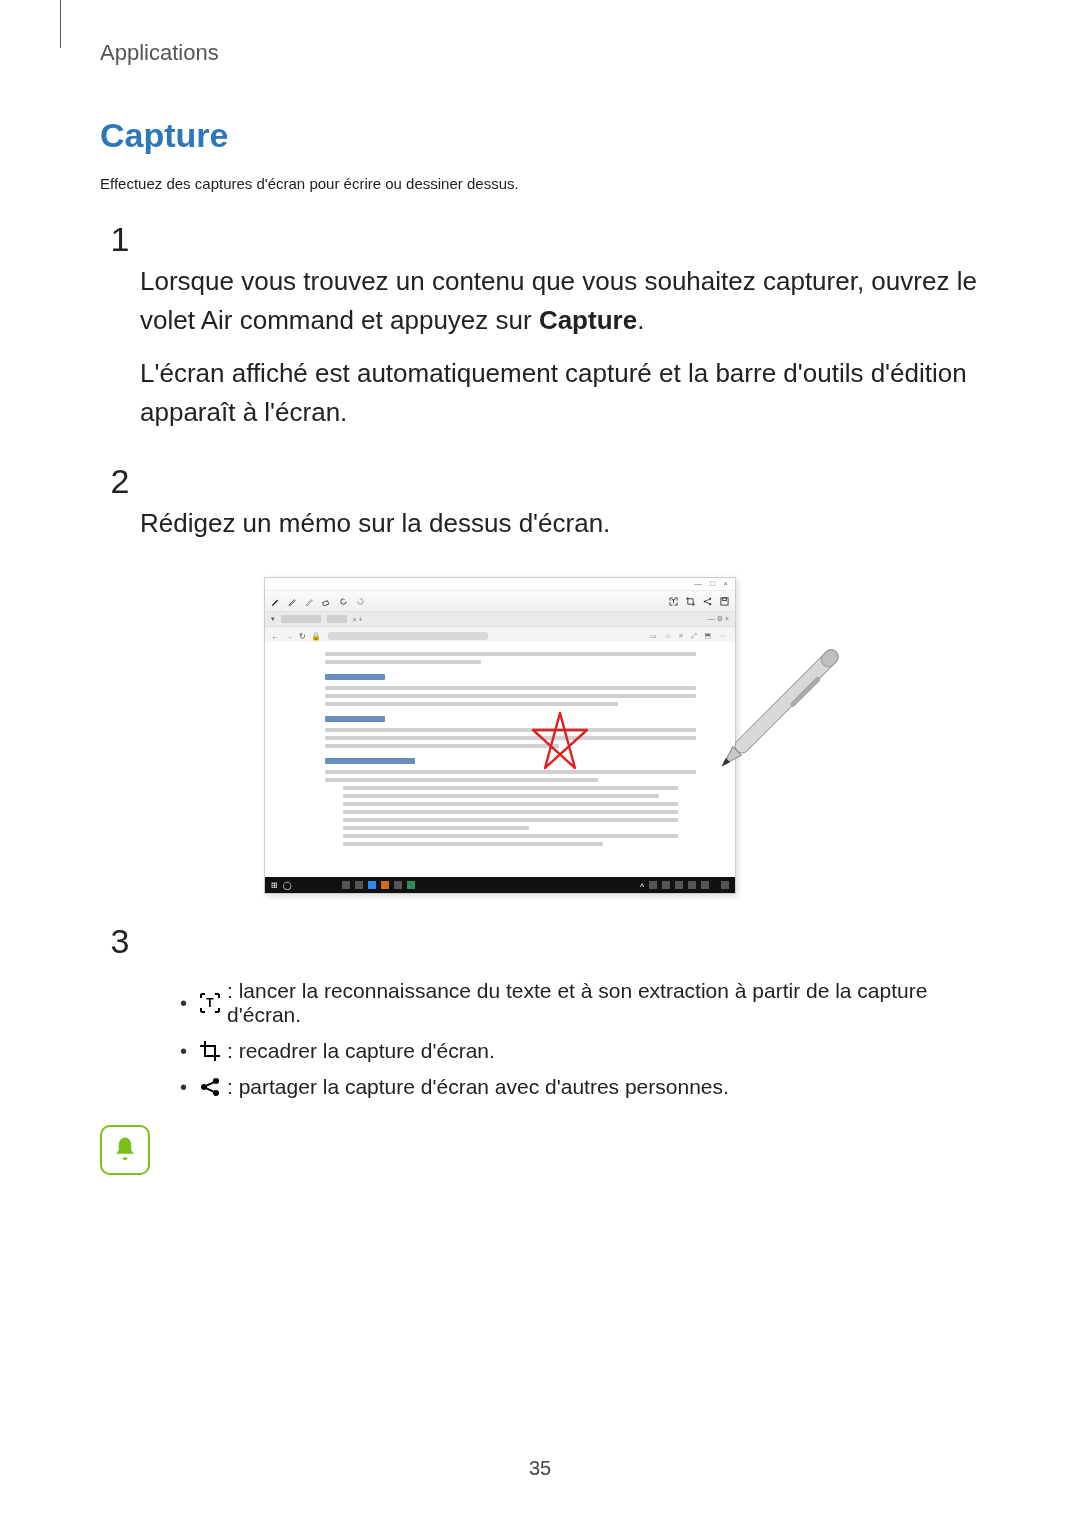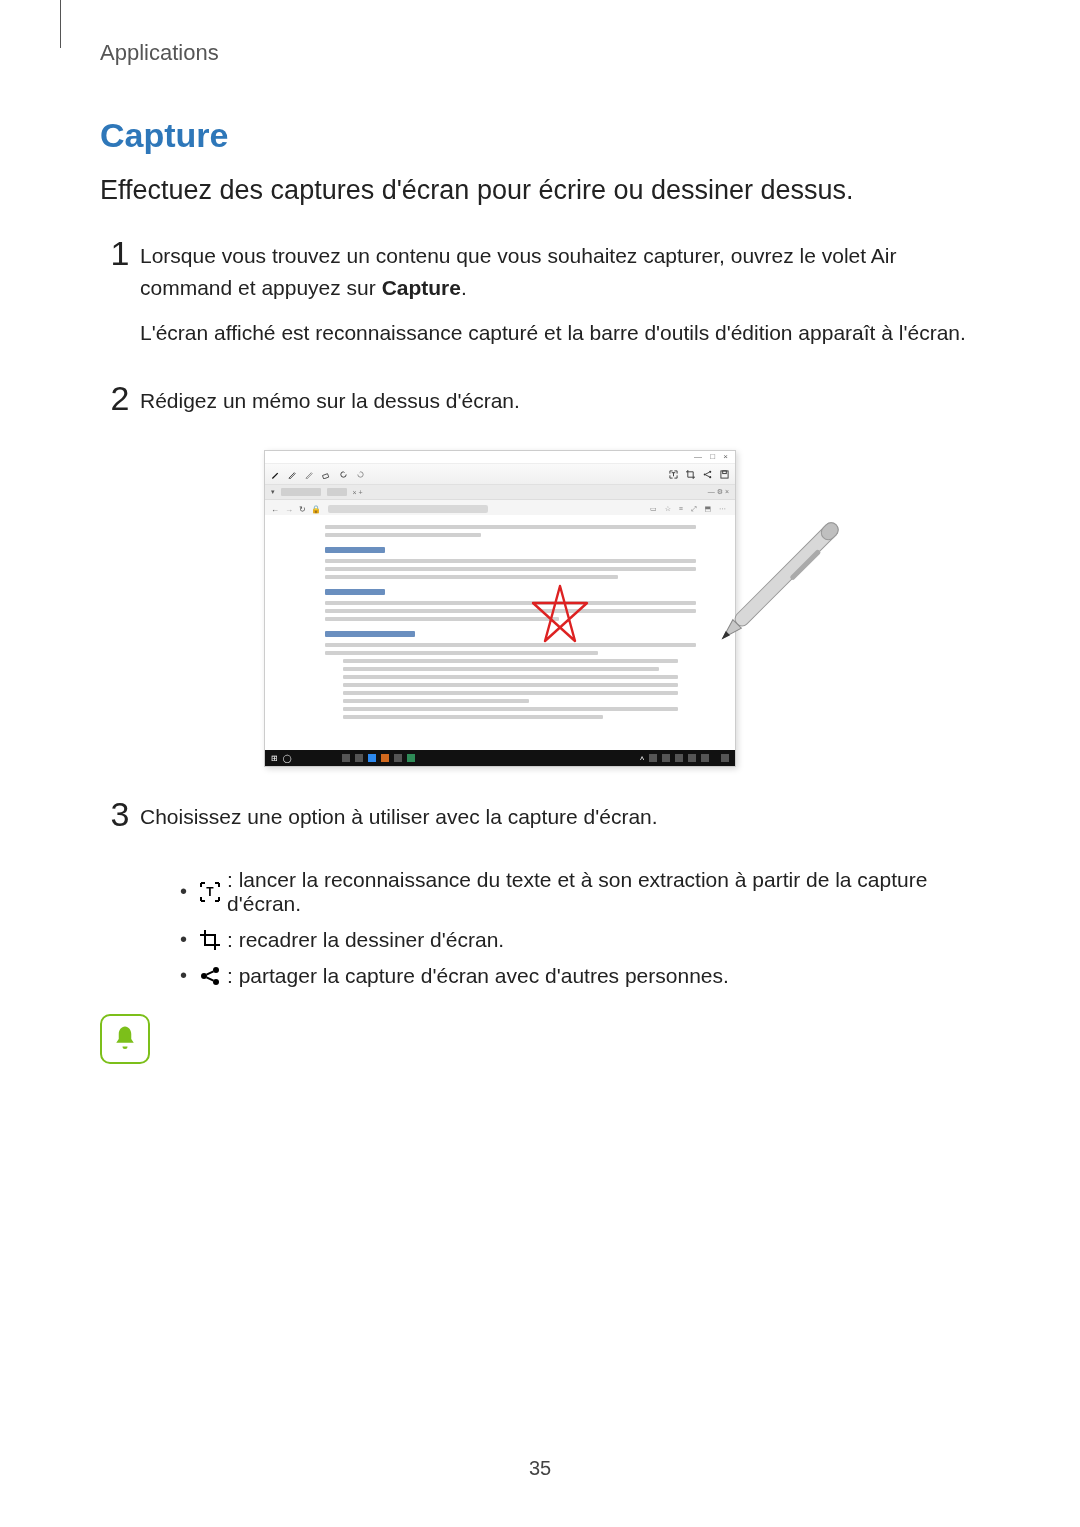--- a/index.html
+++ b/index.html
@@ -27,41 +27,42 @@
     color: #555;
     margin: 0 0 50px 0;
   }
   .heading {
     font-size: 34px;
     color: #2e77b9;
     font-weight: 700;
     margin: 0 0 20px 0;
   }
   .intro {
-    font-size: 27px;
+    font-size: 15px;
     margin: 0 0 30px 0;
   }
   .step {
     display: flex;
     align-items: flex-start;
     margin: 18px 0;
   }
   .step-num {
     font-size: 34px;
     font-weight: 400;
     color: #222;
     width: 40px;
     line-height: 1;
     flex-shrink: 0;
     text-align: center;
   }
   .step-body {
-    font-size: 21px;
+    font-size: 26px;
     line-height: 1.5;
     padding-top: 4px;
+    margin-top: 36px;
   }
   .step-body p { margin: 0 0 14px 0; }
   .step-body strong { font-weight: 700; }
   .screenshot-wrap {
     text-align: center;
     margin: 20px 0 30px 0;
     position: relative;
   }
   .screenshot {
     display: inline-block;
@@ -205,21 +206,21 @@
 
   <h1 class="heading">Capture</h1>
   <p class="intro">Effectuez des captures d'écran pour écrire ou dessiner dessus.</p>
 
   <div class="step">
     <div class="step-num">1</div>
     <div class="step-body">
       <p>
         <span>Lorsque vous trouvez un contenu que vous souhaitez capturer, ouvrez le volet Air command et appuyez sur </span><strong>Capture</strong><span>.</span>
       </p>
-      <p>L'écran affiché est reconnaissance capturé et la barre d'outils d'édition apparaît à l'écran.</p>
+      <p>L'écran affiché est automatiquement capturé et la barre d'outils d'édition apparaît à l'écran.</p>
     </div>
   </div>
 
   <div class="step">
     <div class="step-num">2</div>
     <div class="step-body">
       <p>Rédigez un mémo sur la dessus d'écran.</p>
     </div>
   </div>
 
@@ -345,42 +346,39 @@
           <rect x="99" y="40" width="5" height="40" rx="2" fill="#aaa"></rect>
           <polygon points="89,150 101,150 95,170" fill="#c8c8c8" stroke="#888"></polygon>
           <polygon points="92,163 98,163 95,172" fill="#333"></polygon>
         </g>
       </svg>
     </div>
   </div>
 
   <div class="step">
     <div class="step-num">3</div>
-    <div class="step-body">
-      <p>Choisissez une option à utiliser avec la capture d'écran.</p>
-    </div>
   </div>
 
   <ul class="options">
     <li>
       <span class="opt-icon">
         <svg width="22" height="22" viewBox="0 0 22 22">
             <path d="M2 2h4M2 2v4M20 2h-4M20 2v4M2 20h4M2 20v-4M20 20h-4M20 20v-4" stroke="#000" stroke-width="2" fill="none"></path>
             <text x="11" y="15" text-anchor="middle" font-size="12" font-weight="700" fill="#000">T</text>
           </svg>
       </span>
       <span> : lancer la reconnaissance du texte et à son extraction à partir de la capture d'écran.</span>
     </li>
     <li>
       <span class="opt-icon">
         <svg width="22" height="22" viewBox="0 0 22 22">
             <path d="M6 1 V16 H21 M1 6 H16 V21" stroke="#000" stroke-width="2" fill="none"></path>
           </svg>
       </span>
-      <span> : recadrer la dessiner d'écran.</span>
+      <span> : recadrer la capture d'écran.</span>
     </li>
     <li>
       <span class="opt-icon">
         <svg width="22" height="22" viewBox="0 0 22 22">
             <circle cx="17" cy="5" r="3" fill="#000"></circle>
             <circle cx="5" cy="11" r="3" fill="#000"></circle>
             <circle cx="17" cy="17" r="3" fill="#000"></circle>
             <path d="M14.5 6.3 L7.5 9.7 M7.5 12.3 L14.5 15.7" stroke="#000" stroke-width="2"></path>
           </svg>
       </span>

